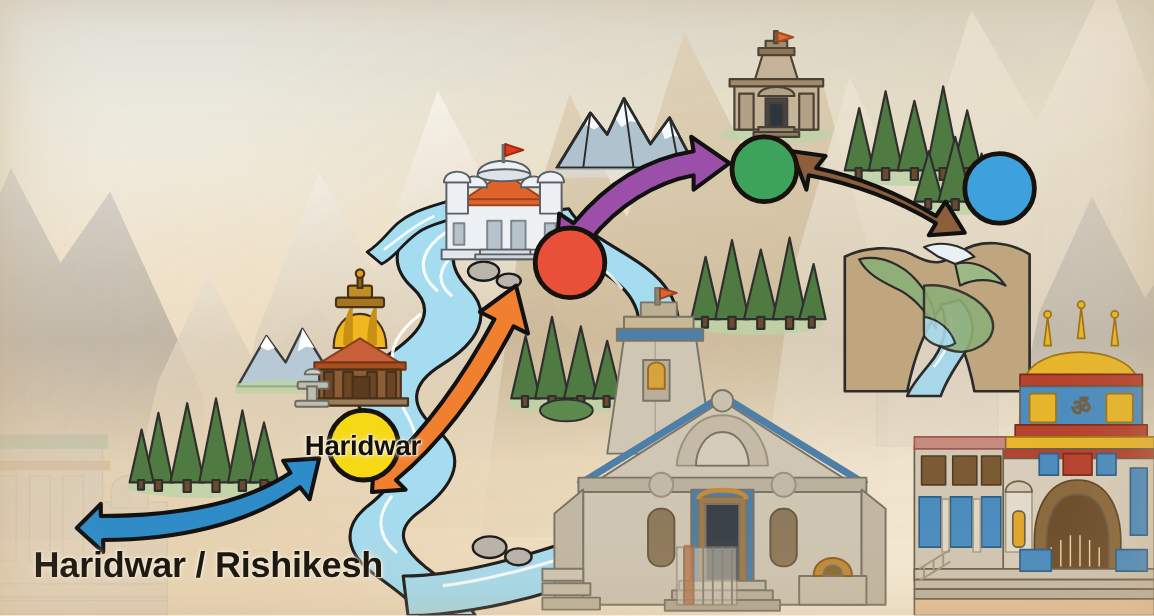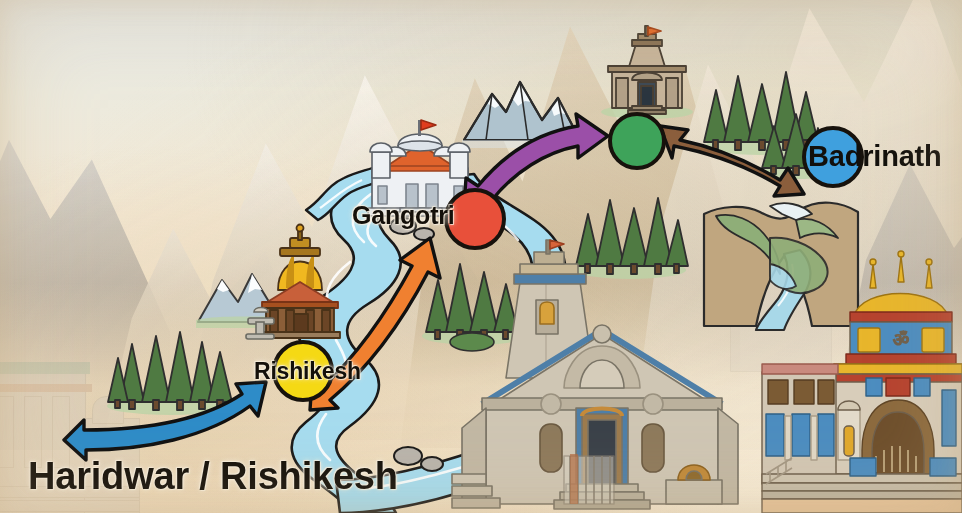--- a/index.html
+++ b/index.html
@@ -75,21 +75,21 @@
     font-weight:bold;
     font-family:"Liberation Sans",sans-serif;
     letter-spacing:-.2px;
     white-space:nowrap;
     text-shadow:
       0 0 3px rgba(248,240,224,.95),
       0 0 6px rgba(248,240,224,.85),
       1px 1px 0 rgba(248,240,224,.7),
       -1px -1px 0 rgba(248,240,224,.7);
   }
-  .lbl-haridwar{left:28px;top:455px;font-size:38px;}
+  .lbl-haridwar{left:28px;top:455px;font-size:30px;}
   .lbl-yamunotri{left:254px;top:358px;font-size:23px;}
   .lbl-gangotri{left:352px;top:201px;font-size:25px;}
   .lbl-kedarnath{left:592px;top:167px;font-size:25px;}
   .lbl-badrinath{left:808px;top:140px;font-size:29px;color:#12100c;text-shadow:none;}
 </style>
 </head>
 <body>
 
 <div id="map">
 
@@ -568,18 +568,16 @@
                C 92 44, 58 30, 16 22 L 14 34 Z" fill="#8B5E3C" stroke="#111" stroke-width="3.4" stroke-linejoin="round"></path>
     </svg>
   </div>
 
   <div class="marker" id="m-yamunotri" style="left: 272px; top: 340px; width: 62px; height: 62px; background: rgb(245, 217, 20);"></div>
   <div class="marker" id="m-gangotri" style="left: 444px; top: 188px; width: 62px; height: 62px; background: rgb(232, 80, 58);"></div>
   <div class="marker" id="m-kedarnath" style="left: 608px; top: 112px; width: 58px; height: 58px; background: rgb(62, 163, 90);"></div>
   <div class="marker" id="m-badrinath" style="left: 802px; top: 126px; width: 62px; height: 62px; background: rgb(63, 160, 222);"></div>
 
   <div class="lbl lbl-haridwar">Haridwar / Rishikesh</div>
-  <div class="lbl lbl-yamunotri">Rishikesh</div>
-  <div class="lbl lbl-gangotri">Gangotri</div>
-  <div class="lbl lbl-badrinath">Badrinath</div>
+  <div class="lbl lbl-yamunotri">Haridwar</div>
 
   <div class="vignette"></div>
 </div>
 
 </body></html>

